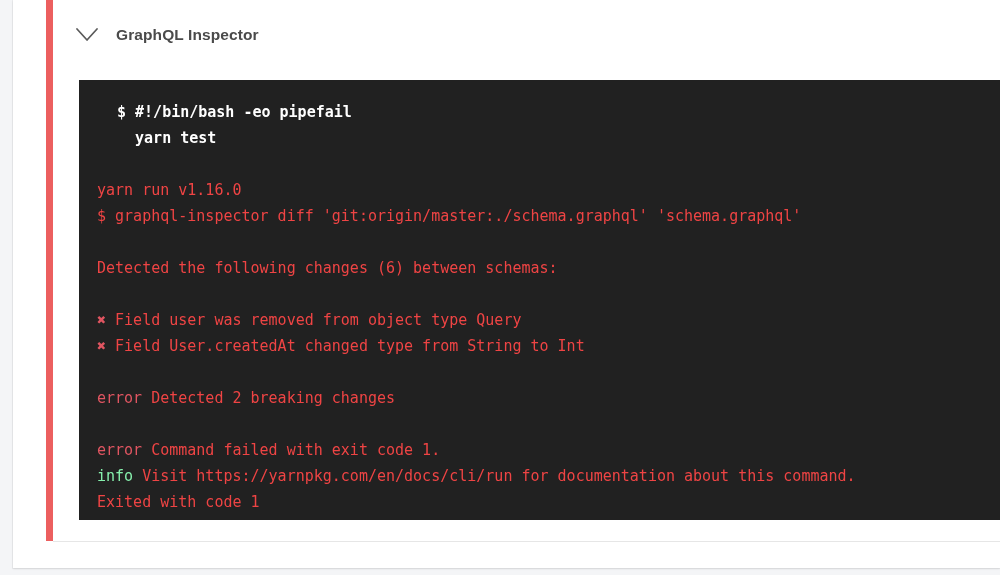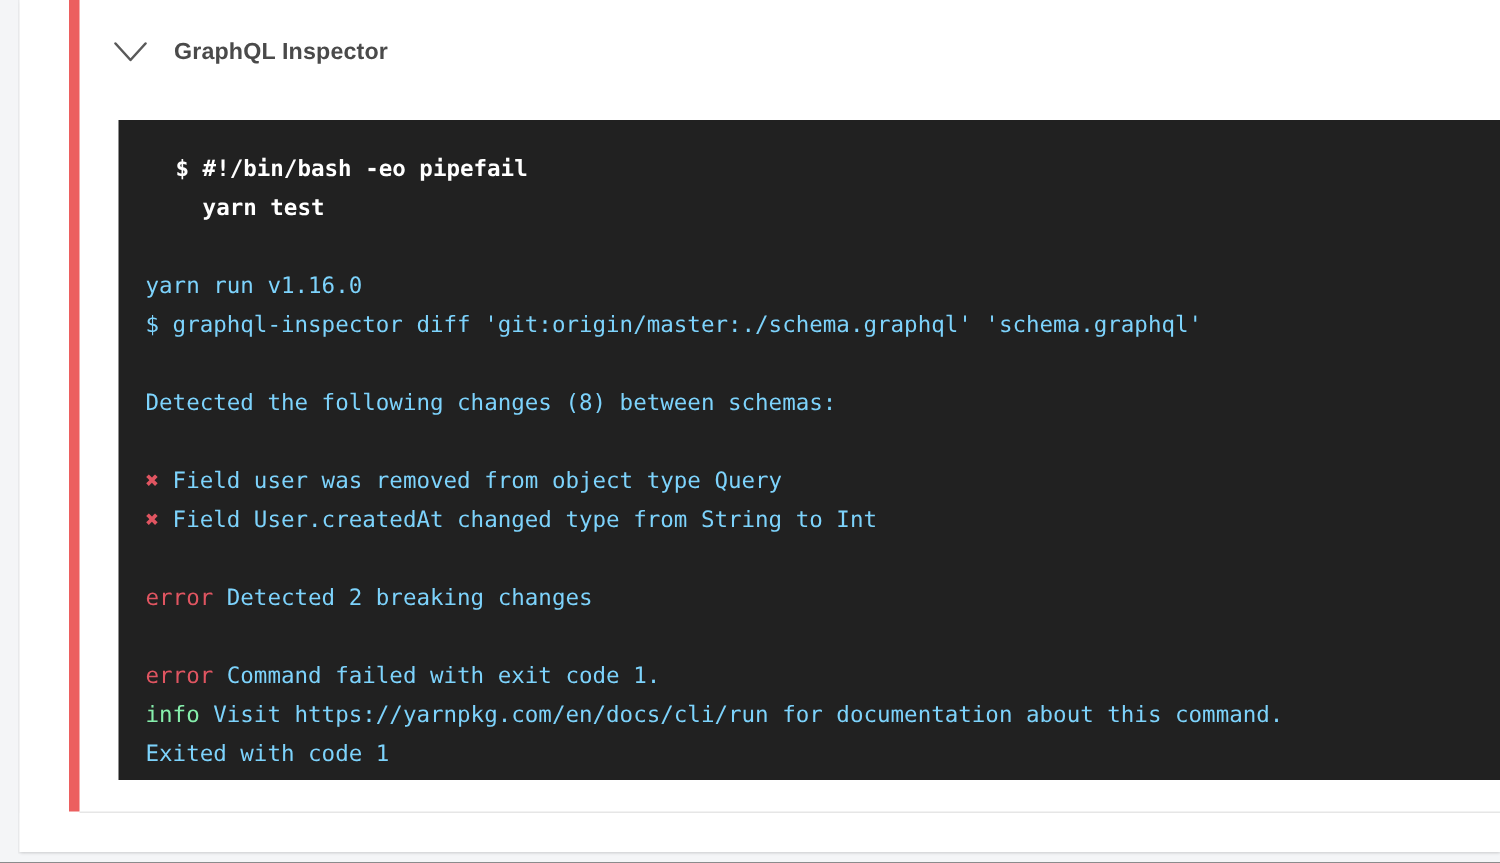--- a/index.html
+++ b/index.html
@@ -97,21 +97,21 @@
     margin: 0;
     white-space: pre;
   }
   .line { height: 26px; }
   .line.blank { height: 26px; }
 
   .bold { font-weight: bold; color: #ffffff; margin-left: 20px; }
   .err  { color: #e05561; }
   .info { color: #86efac; }
   .mark { color: #e05561; font-weight: bold; }
-  .dim  { color: #7dd3fc; }
+  .dim  { color: #ef4444; }
 
   
   .step-separator {
     position: absolute;
     left: 40px;
     top: 541px;
     right: 0px;
     height: 1px;
     background: #e6e6e6;
   }
@@ -145,21 +145,21 @@
     </div>
 
     <div class="console" style="background: rgb(33, 33, 33);">
       <div id="console-lines">
           <div class="line"><span class="bold">$ #!/bin/bash -eo pipefail</span></div>
           <div class="line"><span class="bold">  yarn test</span></div>
           <div class="line blank">&nbsp;</div>
           <div class="line"><span class="dim">yarn run v1.16.0</span></div>
           <div class="line"><span class="dim">$ graphql-inspector diff 'git:origin/master:./schema.graphql' 'schema.graphql'</span></div>
           <div class="line blank">&nbsp;</div>
-          <div class="line"><span class="dim">Detected the following changes (8) between schemas:</span></div>
+          <div class="line"><span class="dim">Detected the following changes (6) between schemas:</span></div>
           <div class="line blank">&nbsp;</div>
           <div class="line"><span class="mark">✖</span><span class="dim"> Field user was removed from object type Query</span></div>
           <div class="line"><span class="mark">✖</span><span class="dim"> Field User.createdAt changed type from String to Int</span></div>
           <div class="line blank">&nbsp;</div>
           <div class="line"><span class="err">error</span><span class="dim"> Detected 2 breaking changes</span></div>
           <div class="line blank">&nbsp;</div>
           <div class="line"><span class="err">error</span><span class="dim"> Command failed with exit code 1.</span></div>
           <div class="line"><span class="info">info</span><span class="dim"> Visit https://yarnpkg.com/en/docs/cli/run for documentation about this command.</span></div>
           <div class="line"><span class="dim">Exited with code 1</span></div>
         </div>

